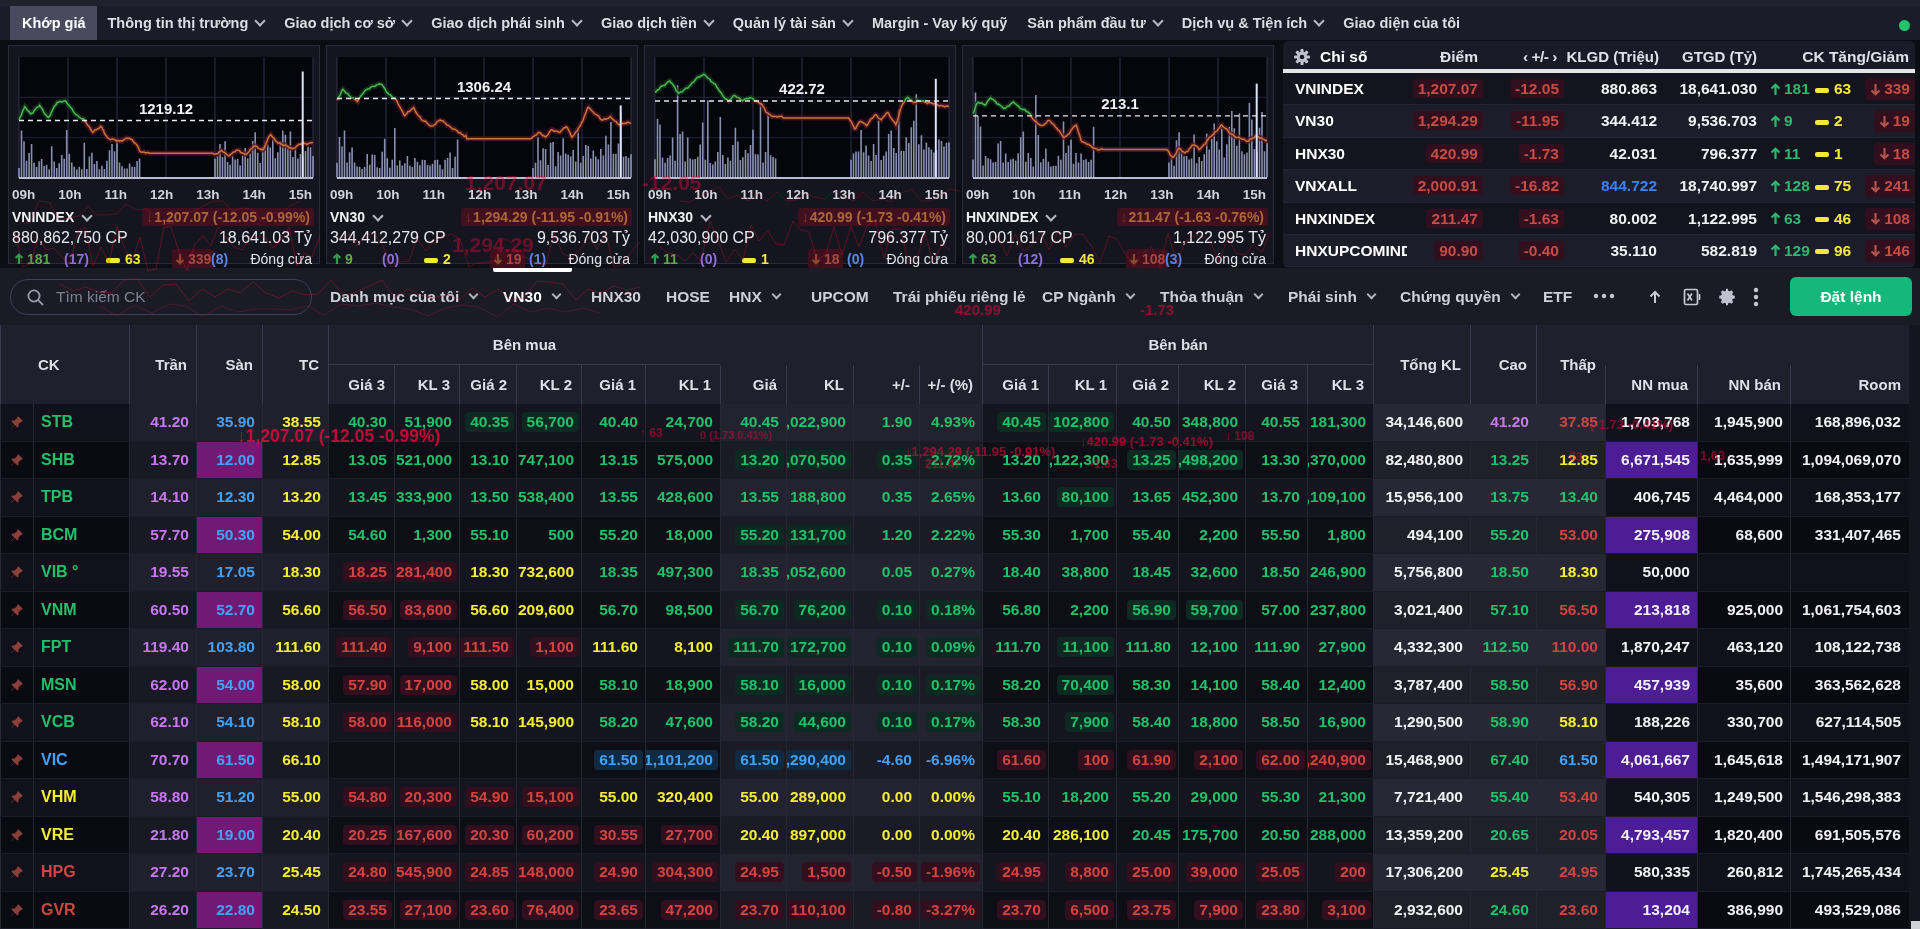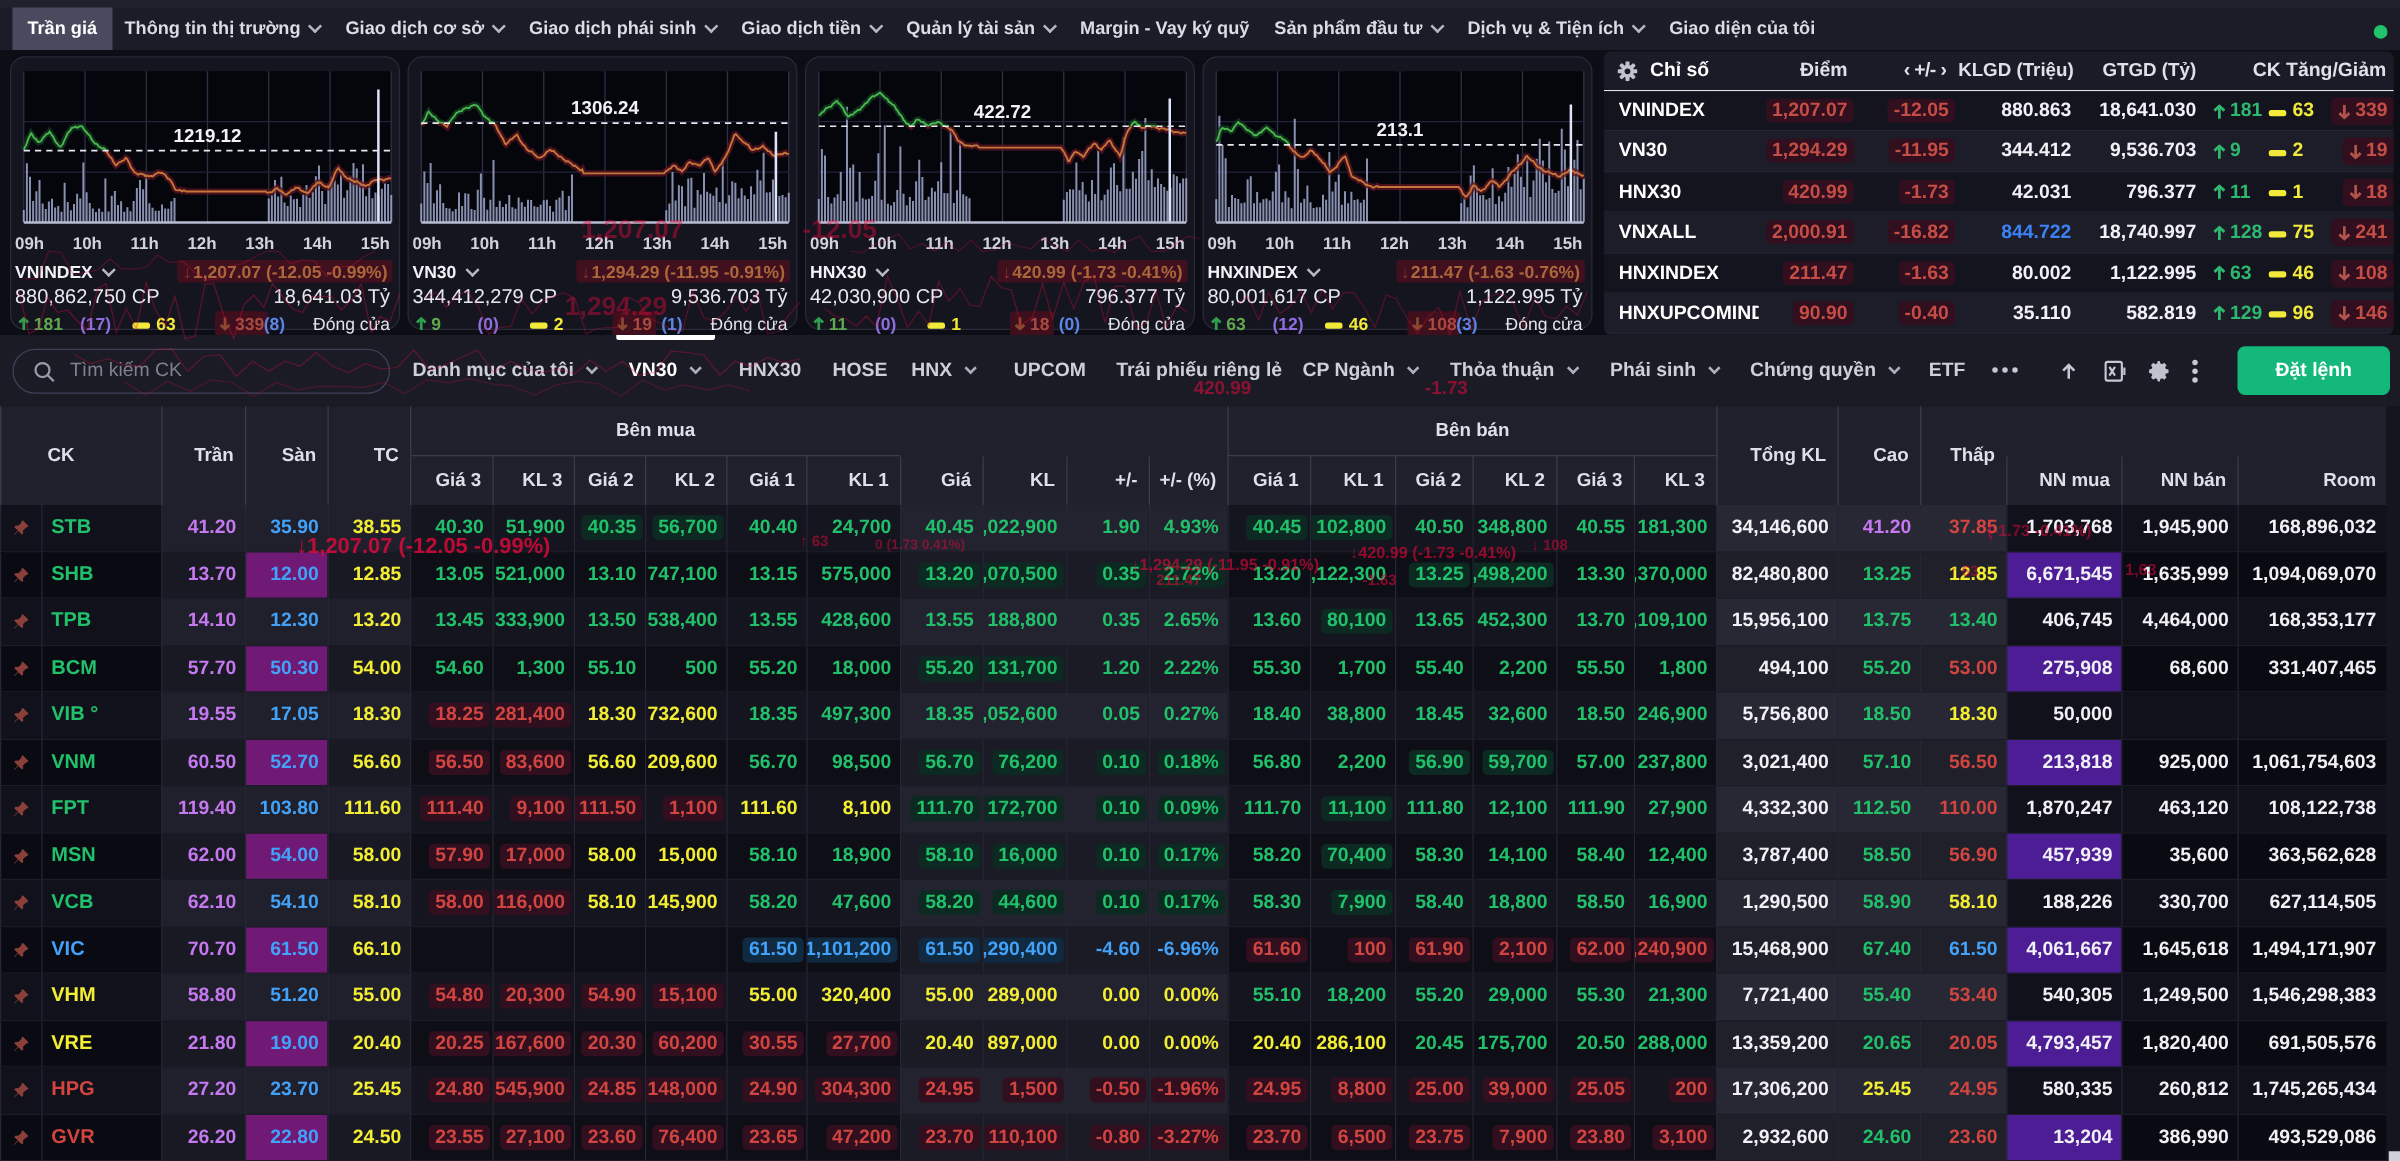--- a/index.html
+++ b/index.html
@@ -2,37 +2,37 @@
 <html><head><meta charset="utf-8"><style>
 *{margin:0;padding:0;box-sizing:border-box}
 html,body{width:1920px;height:929px;overflow:hidden;background:#0d0d15;font-family:"Liberation Sans",sans-serif}
 .nav{position:absolute;left:0;top:0;width:1920px;height:40px;background:#1c1c28;border-top:6px solid #21212e;display:flex;align-items:center}
 .nav .it{color:#dcdce4;font-size:14.5px;font-weight:700;margin:0 0;padding:0 10px;white-space:nowrap;display:flex;align-items:center;height:34px}
 .nav .act{background:#4a4a5e;color:#fff;margin-left:10px;padding:0 12px}
 .cv{width:8px;height:8px;border-right:2px solid #b8b8c4;border-bottom:2px solid #b8b8c4;transform:rotate(45deg);display:inline-block;margin-left:9px;position:relative;top:-2px}
 .nav .cv{margin-left:8px;top:-2px}
 .gdot{position:absolute;right:10px;top:14px;width:11px;height:11px;border-radius:50%;background:#21c46a}
 .charts{position:absolute;left:0;top:40px;width:1920px;height:228px;background:#0d0d15}
-.card{position:absolute;top:5px;width:312px;height:219px;background:#15151f;border:1px solid #2a2a3a;border-radius:12px}
+.card{position:absolute;top:5px;width:312px;height:219px;background:#15151f;border:1px solid #2a2a3a;border-radius:0}
 .card:nth-child(1){left:8px}.card:nth-child(2){left:326px}.card:nth-child(3){left:644px}.card:nth-child(4){left:962px}
 .hours{position:absolute;left:3px;right:7px;top:141px;display:flex;justify-content:space-between;color:#d2d2dc;font-size:13.5px;font-weight:700}
 .crow1{position:absolute;left:3px;right:5px;top:162px;height:20px;white-space:nowrap}
 .cname{color:#f2f2f6;font-size:14px;font-weight:700;position:absolute;left:0;top:1px}
 .cval{color:#ab673a;font-size:14px;font-weight:700;position:absolute;right:0;top:0;background:#41101f;border-radius:3px;padding:1px 4px}
 .cdn{color:#8a2f2a;margin-right:1px}
 .crow2{position:absolute;left:3px;right:7px;top:183px;display:flex;justify-content:space-between;color:#e8e8f0;font-size:16px;font-weight:400;white-space:nowrap}
 .crow3{position:absolute;left:5px;right:7px;top:203px;height:20px;color:#e4e4ec;font-size:14px;font-weight:700;white-space:nowrap}
 .crow3 span{position:absolute;top:0;height:20px;display:inline-flex;align-items:center}
 .s-up{color:#5fa84e;left:0}.s-pb{color:#8e6fdd;left:50px}.s-bb{color:#5b86e8;left:197px}
 .s-dn{color:#a84a40;left:158px;background:#400f1d;border-radius:3px;padding:0 3px}
 .s-fl{color:#f2ea3a;left:92px}
 .s-cl{color:#e2e2ea;right:0;font-weight:400}
 .ybar{display:inline-block;width:14px;height:5px;border-radius:2px;background:#f2ea3a;margin-right:5px;position:relative;top:1px}
 .ix{position:absolute;left:1283px;top:1px;width:632px;height:227px;background:#15151f;border-radius:6px;overflow:hidden}
-.ixh{position:relative;height:32px;color:#e0e0e8;font-size:15.5px;font-weight:700;border-bottom:1px solid #e5e5e5;background:#1b1b27}
+.ixh{position:relative;height:32px;color:#e0e0e8;font-size:15.5px;font-weight:700;border-bottom:4px solid #e5e5e5;background:#1b1b27}
 .ixr{position:relative;height:32.4px;font-size:15.5px;font-weight:700;border-bottom:1px solid rgba(42,42,58,.7)}
 .iodd{background:#14141e}.ieven{background:#1d1d29}
 .il,.ir{position:absolute;top:0;height:32px;line-height:32px;white-space:nowrap}
 .inm{max-width:112px;overflow:hidden}
 .idn .fl{display:inline-flex;align-items:center;height:22px;margin-top:5px}
 .iup{color:#2eb86f;display:inline-flex;align-items:center;height:32px}
 .ifl{color:#f2ea3a;display:inline-flex;align-items:center;height:32px}
 .idn{color:#b0544c}
 .r2{color:#c44d45}
 .toolbar{position:absolute;left:0;top:268px;width:1920px;height:57px;background:#1b1b26}
@@ -141,21 +141,21 @@
 .c.tk{justify-content:flex-start;padding-left:7px;font-size:16px}
 .g{color:#21c06a}.r{color:#d04540}.y{color:#f3ee33}.p{color:#c678f0}.b{color:#42a1f8}.w{color:#f0f0f5}
 .fl{border-radius:4px;padding:1px 5px;margin-right:-5px}
 .f-r{background:#310f1e}.f-g{background:#0c2a21}.f-b{background:#102a42}
 .ghost{position:absolute;left:0;top:0;pointer-events:none;z-index:50}
 .gut{position:absolute;right:0;top:325px;width:11px;height:604px;background:#15151f;z-index:5}
 .sbar{position:absolute;right:0;top:921px;width:9px;height:8px;background:#d0d0d8;z-index:6}
 </style></head>
 <body>
 <div class="nav">
-    <div class="it act">Trần giá</div>
+    <div class="it act">Khớp giá</div>
     <div class="it ">Thông tin thị trường<span class="cv"></span></div>
     <div class="it ">Giao dịch cơ sở<span class="cv"></span></div>
     <div class="it ">Giao dịch phái sinh<span class="cv"></span></div>
     <div class="it ">Giao dịch tiền<span class="cv"></span></div>
     <div class="it ">Quản lý tài sản<span class="cv"></span></div>
     <div class="it ">Margin - Vay ký quỹ</div>
     <div class="it ">Sản phẩm đầu tư<span class="cv"></span></div>
     <div class="it ">Dịch vụ &amp; Tiện ích<span class="cv"></span></div>
     <div class="it ">Giao diện của tôi</div>
     <div class="gdot"></div>

